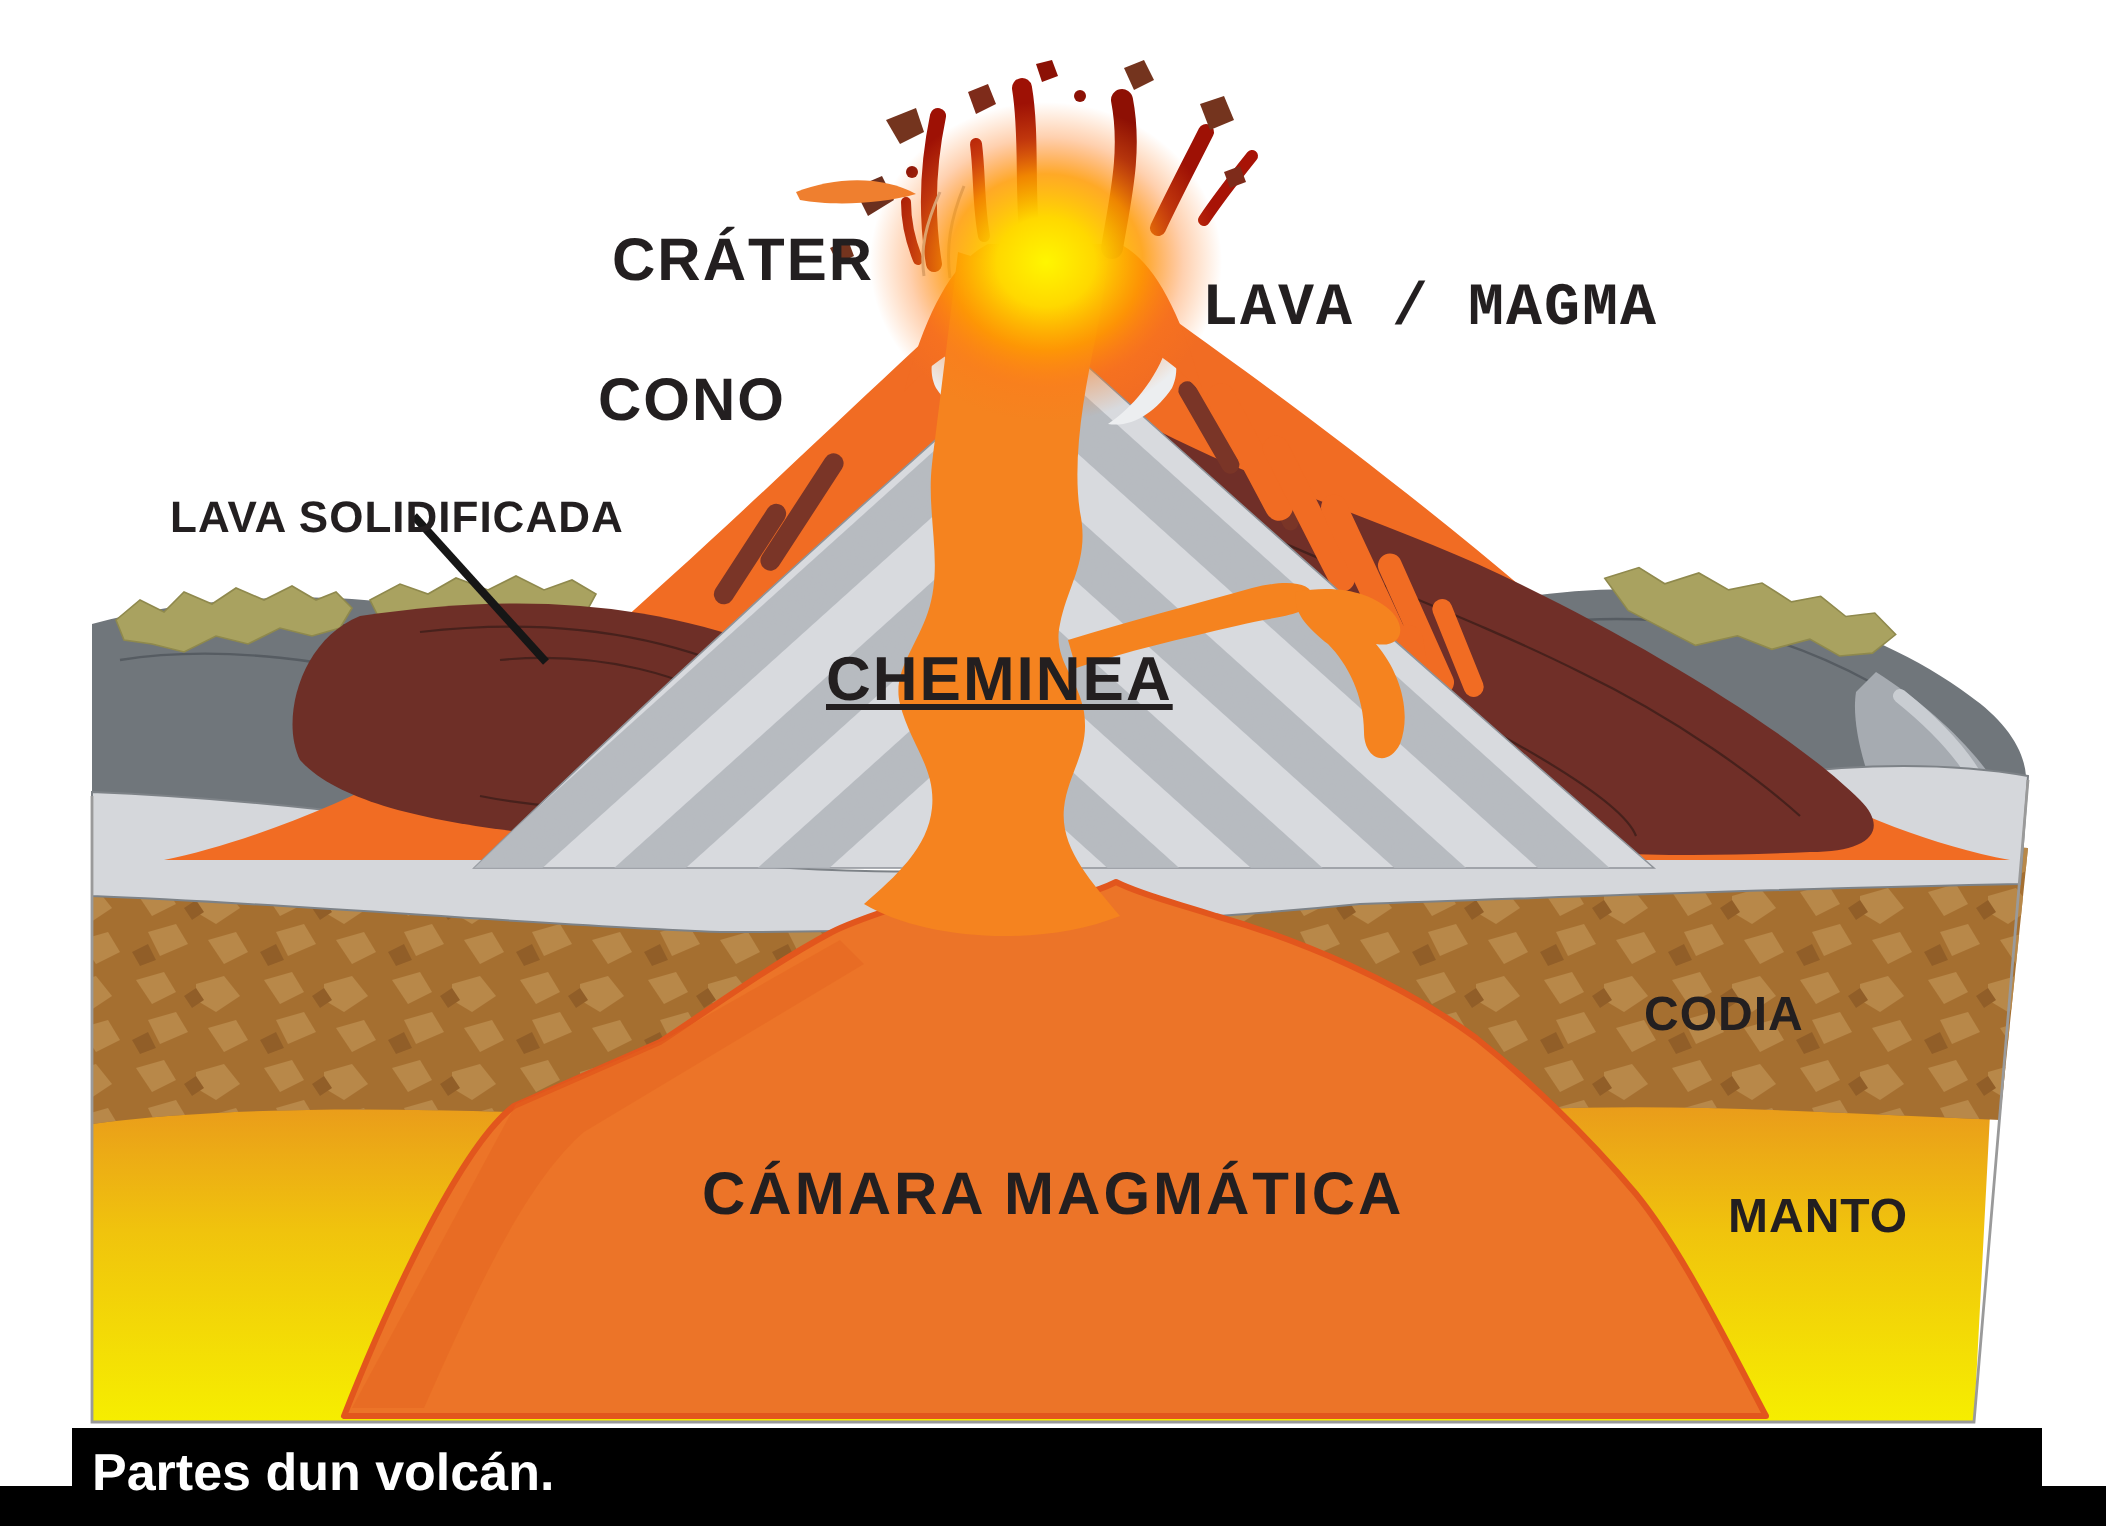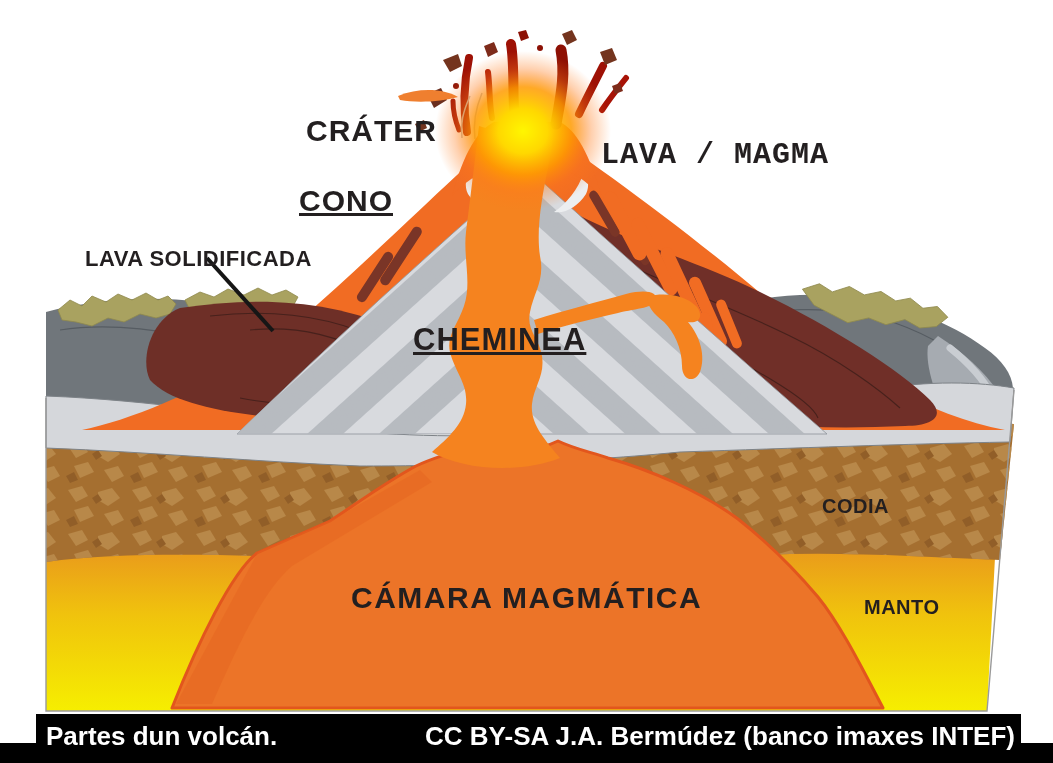--- a/index.html
+++ b/index.html
@@ -1,25 +1,25 @@
 <!DOCTYPE html>
 <html><head>
 <meta charset="utf-8">
 <style>
   html,body{margin:0;padding:0;background:#fff;}
   #stage{position:relative;width:1053px;height:763px;background:#fff;overflow:hidden;
          font-family:"Liberation Sans","DejaVu Sans",sans-serif;}
   #art{position:absolute;left:0;top:0;}
   .lbl{position:absolute;font-weight:700;color:#231f20;white-space:nowrap;line-height:1;}
   .lbl-lg{font-size:30px;letter-spacing:1px;}
-  .lbl-md{font-size:20px;letter-spacing:.5px;}
+  .lbl-md{font-size:24px;letter-spacing:.5px;}
   .lbl-sm{font-size:22px;letter-spacing:.5px;}
   #lbl-crater{left:306px;top:116px;}
   #lbl-lava-magma{left:601px;top:140px;font-family:Liberation Mono, monospace;}
-  #lbl-cono{left:299px;top:186px;text-decoration:underline;}
+  #lbl-cono{left:299px;top:186px;}
   #lbl-lava-solid{left:85px;top:248px;}
   #lbl-cheminea{left:413px;top:324px;font-size:31px;text-decoration:underline;}
   #lbl-codia{left:822px;top:496px;}
   #lbl-manto{left:864px;top:597px;}
   #lbl-camara{left:351px;top:583px;letter-spacing:1.5px;}
   #footer{position:absolute;left:0;top:714px;width:1053px;height:49px;background:#000;}
   #footer .notch{position:absolute;top:0;height:29px;background:#fff;}
   #notch-left{left:0;width:36px;}
   #notch-right{right:0;width:32px;}
   #footer-text{position:absolute;left:46px;right:38px;top:7px;display:flex;
@@ -199,17 +199,16 @@
   <div class="lbl lbl-lg" id="lbl-cheminea">CHEMINEA</div>
   <div class="lbl lbl-md" id="lbl-codia">CODIA</div>
   <div class="lbl lbl-md" id="lbl-manto">MANTO</div>
   <div class="lbl lbl-lg" id="lbl-camara">CÁMARA MAGMÁTICA</div>
 
   <div id="footer">
     <div class="notch" id="notch-left"></div>
     <div class="notch" id="notch-right"></div>
     <div id="footer-text">
       <span>Partes dun volcán.</span>
-      <span>CC BY-SA J.A. Bermúdez (banco imaxes INTEF)</span>
     </div>
   </div>
 
 </div>
 
 </body></html>

